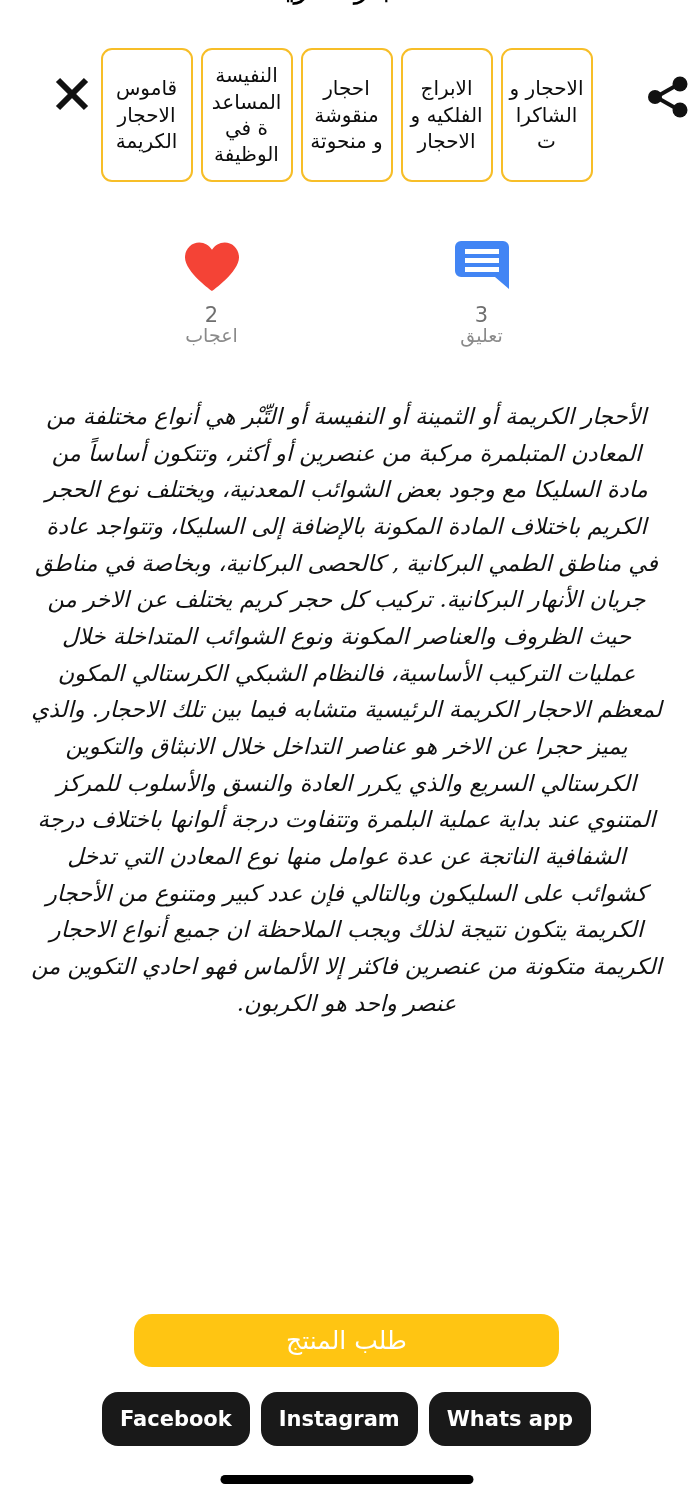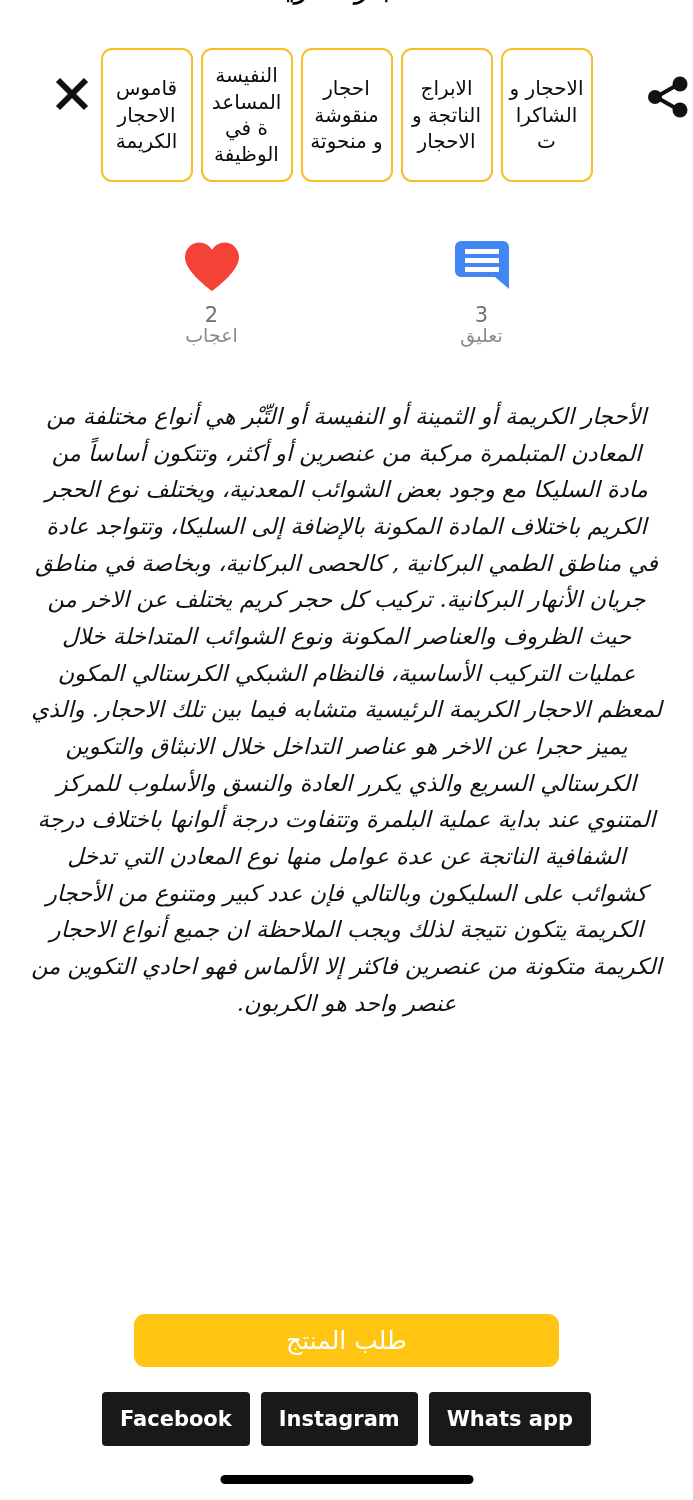--- a/index.html
+++ b/index.html
@@ -141,21 +141,21 @@
 
   
   .order-button {
     position: absolute;
     top: 1314px;
     left: 134px;
     width: 425px;
     height: 53px;
     background: #FFC512;
     border: none;
-    border-radius: 11px;
+    border-radius: 18px;
     color: #ffffff;
     font-family: "DejaVu Sans", "Liberation Sans", sans-serif;
     font-size: 25px;
     cursor: pointer;
     display: flex;
     align-items: center;
     justify-content: center;
     padding: 16px;
   }
 
@@ -167,21 +167,21 @@
     width: 693px;
     display: flex;
     justify-content: center;
     gap: 11px;
     direction: ltr;
   }
   .social-button {
     background: #191919;
     color: #ffffff;
     border: none;
-    border-radius: 4px;
+    border-radius: 16px;
     height: 54px;
     min-width: 141px;
     padding: 16px 18px;
     font-family: "DejaVu Sans", "Liberation Sans", sans-serif;
     font-size: 21px;
     font-weight: bold;
     cursor: pointer;
     display: flex;
     align-items: center;
     justify-content: center;
@@ -210,21 +210,21 @@
   <div class="chip">
     <span class="chip-label">قاموس الاحجار الكريمة</span>
   </div>
   <div class="chip">
     <span class="chip-label">النفيسة المساعدة في الوظيفة</span>
   </div>
   <div class="chip">
     <span class="chip-label">احجار منقوشة و منحوتة</span>
   </div>
   <div class="chip">
-    <span class="chip-label">الابراج الناتجة و الاحجار</span>
+    <span class="chip-label">الابراج الفلكيه و الاحجار</span>
   </div>
   <div class="chip">
     <span class="chip-label">الاحجار و الشاكرات</span>
   </div>
 </div>
 
 <div class="share-icon">
   <svg width="44" height="46" viewBox="0 0 44 46" xmlns="http://www.w3.org/2000/svg">
     <line x1="9" y1="23" x2="32" y2="10" stroke="#111111" stroke-width="4"></line>
     <line x1="9" y1="23" x2="32" y2="36" stroke="#111111" stroke-width="4"></line>

